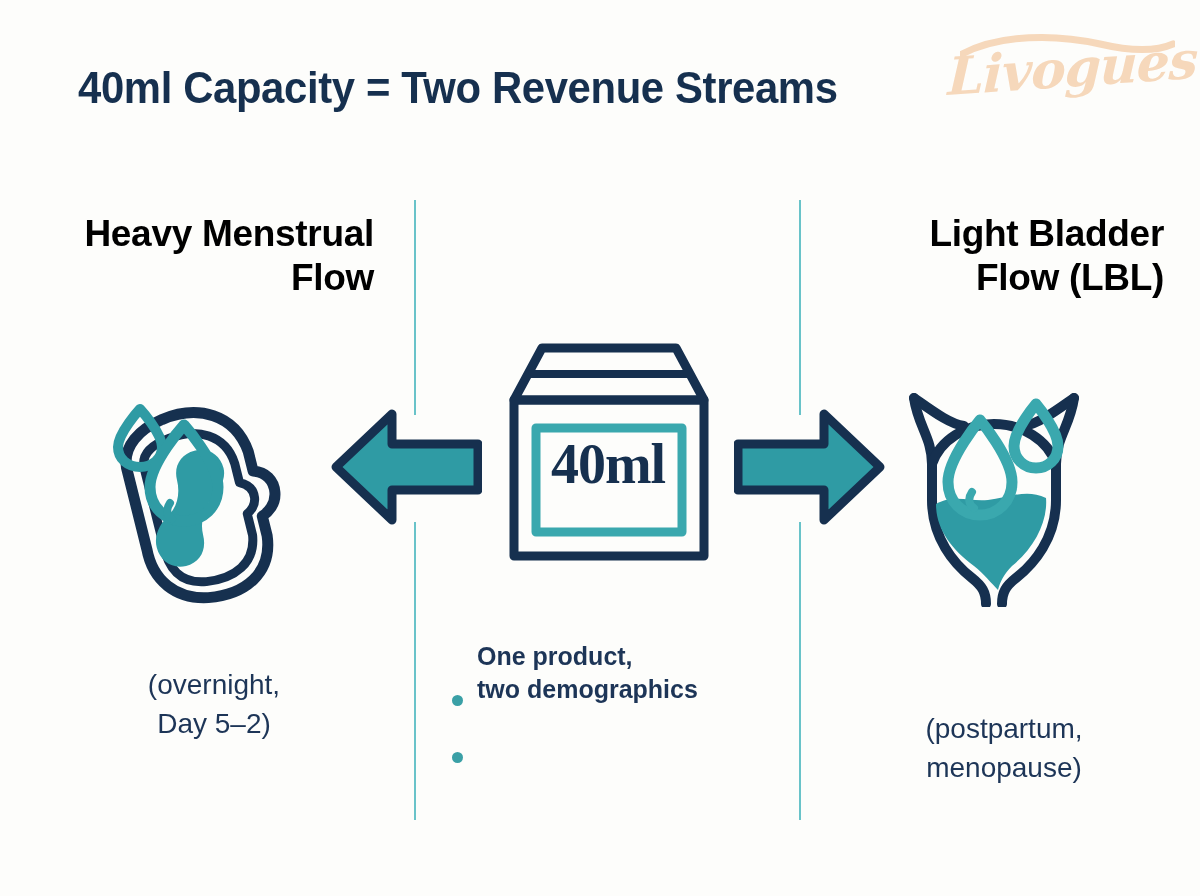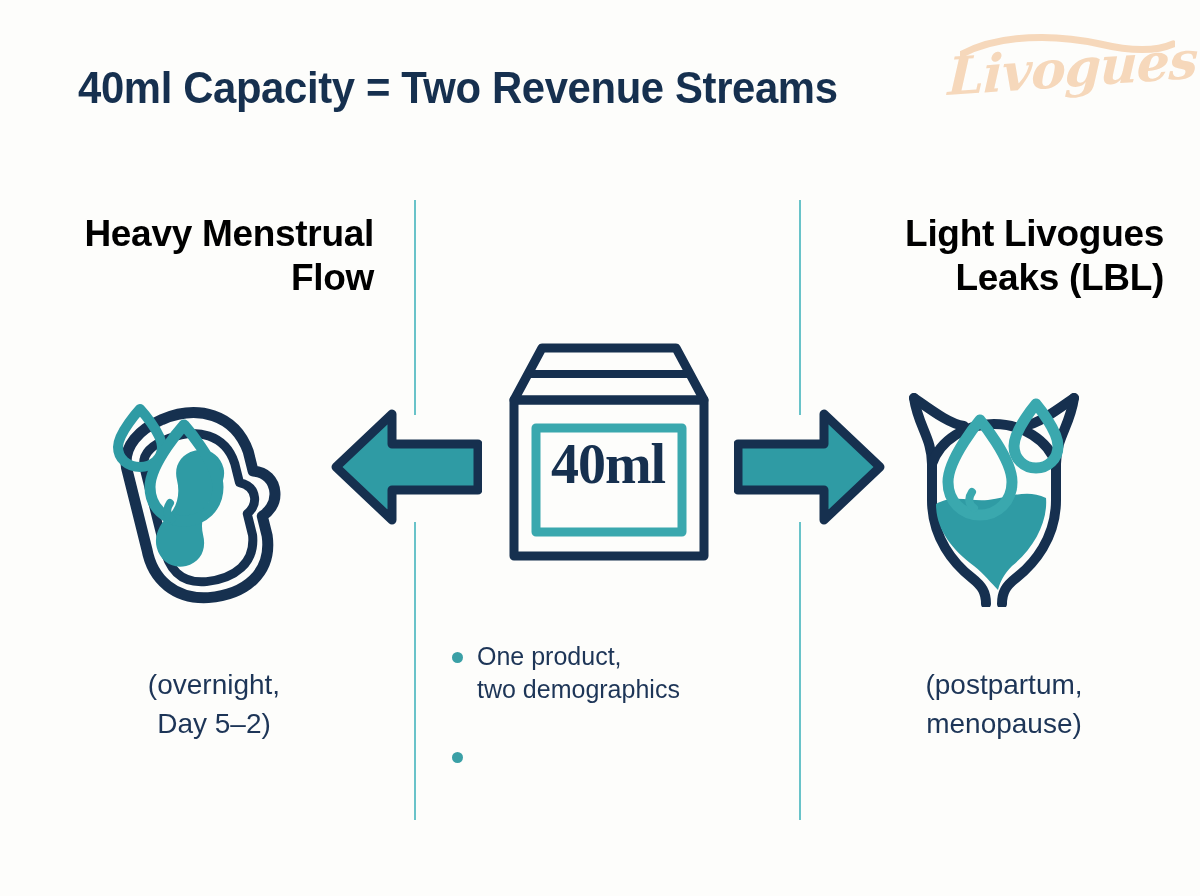--- a/index.html
+++ b/index.html
@@ -161,22 +161,23 @@
   
   .bullets {
     position: absolute;
     left: 444px;
     top: 640px;
     width: 330px;
   }
   .bullet-row {
     position: relative;
     display: flex;
-    align-items: flex-start;
+    align-items: flex-end;
     margin-bottom: 34px;
+    font-weight: bold;
   }
   .bullet-dot {
     flex: 0 0 auto;
     width: 11px;
     height: 11px;
     border-radius: 50%;
     background: #3aa0a6;
     margin-top: 12px;
     margin-right: 14px;
   }
@@ -251,21 +252,21 @@
     </svg>
     <div class="box-label">40ml</div>
   </div>
 
   <div class="arrow-right">
     <svg width="152" height="118" viewBox="0 0 152 118">
       <path d="M146 59 L90 6 L90 36 L4 36 L4 82 L90 82 L90 112 Z" fill="#2f9ba4" stroke="#16304f" stroke-width="9" stroke-linejoin="round"></path>
     </svg>
   </div>
 
-  <div class="col-heading right">Light Livogues Leaks (LBL)</div>
+  <div class="col-heading right">Light Bladder Flow (LBL)</div>
 
   <div class="icon-right">
     <svg width="212" height="225" viewBox="0 0 212 225">
 
       <path d="M26 16 C30 44, 44 56, 44 82 L44 118 C44 156, 66 182, 84 196 C94 204, 98 210, 98 222
                M186 16 C182 44, 168 56, 168 82 L168 118 C168 156, 146 182, 128 196 C118 204, 114 210, 114 222" fill="none" stroke="#16304f" stroke-width="10" stroke-linecap="round"></path>
 
       <path d="M44 82 C52 58, 78 42, 106 42 C134 42, 160 58, 168 82" fill="none" stroke="#16304f" stroke-width="10" stroke-linecap="round"></path>
 
       <path d="M26 16 C46 30, 62 42, 76 44" fill="none" stroke="#16304f" stroke-width="10" stroke-linecap="round"></path>
@@ -276,21 +277,21 @@
                C104 202, 96 192, 86 184 C62 166, 48 146, 48 122 Z" fill="#2f9ba4"></path>
 
       <path d="M34 0 C34 0, 66 38, 66 62 C66 81, 52 95, 34 95 C16 95, 2 81, 2 62 C2 38, 34 0, 34 0 Z" transform="translate(58,38)" fill="none" stroke="#3aa8ae" stroke-width="11" stroke-linejoin="round"></path>
 
       <path d="M84 110 C80 116, 80 122, 86 126" fill="none" stroke="#3aa8ae" stroke-width="8" stroke-linecap="round"></path>
 
       <path d="M22 0 C22 0, 44 26, 44 42 C44 55, 34 64, 22 64 C10 64, 0 55, 0 42 C0 26, 22 0, 22 0 Z" transform="translate(126,22)" fill="none" stroke="#3aa8ae" stroke-width="11" stroke-linejoin="round"></path>
     </svg>
   </div>
 
-  <div class="col-caption right" style="white-space: pre-line;">(postpartum,
+  <div class="col-caption right" style="white-space: pre-line; margin-top: 44px;">(postpartum,
 menopause)</div>
 
   <div class="bullets">
     <div class="bullet-row">
       <span class="bullet-dot"></span>
       <span class="bullet-text" style="white-space: pre-line;">One product,
 two demographics</span>
     </div>
     <div class="bullet-row">
       <span class="bullet-dot"></span>

